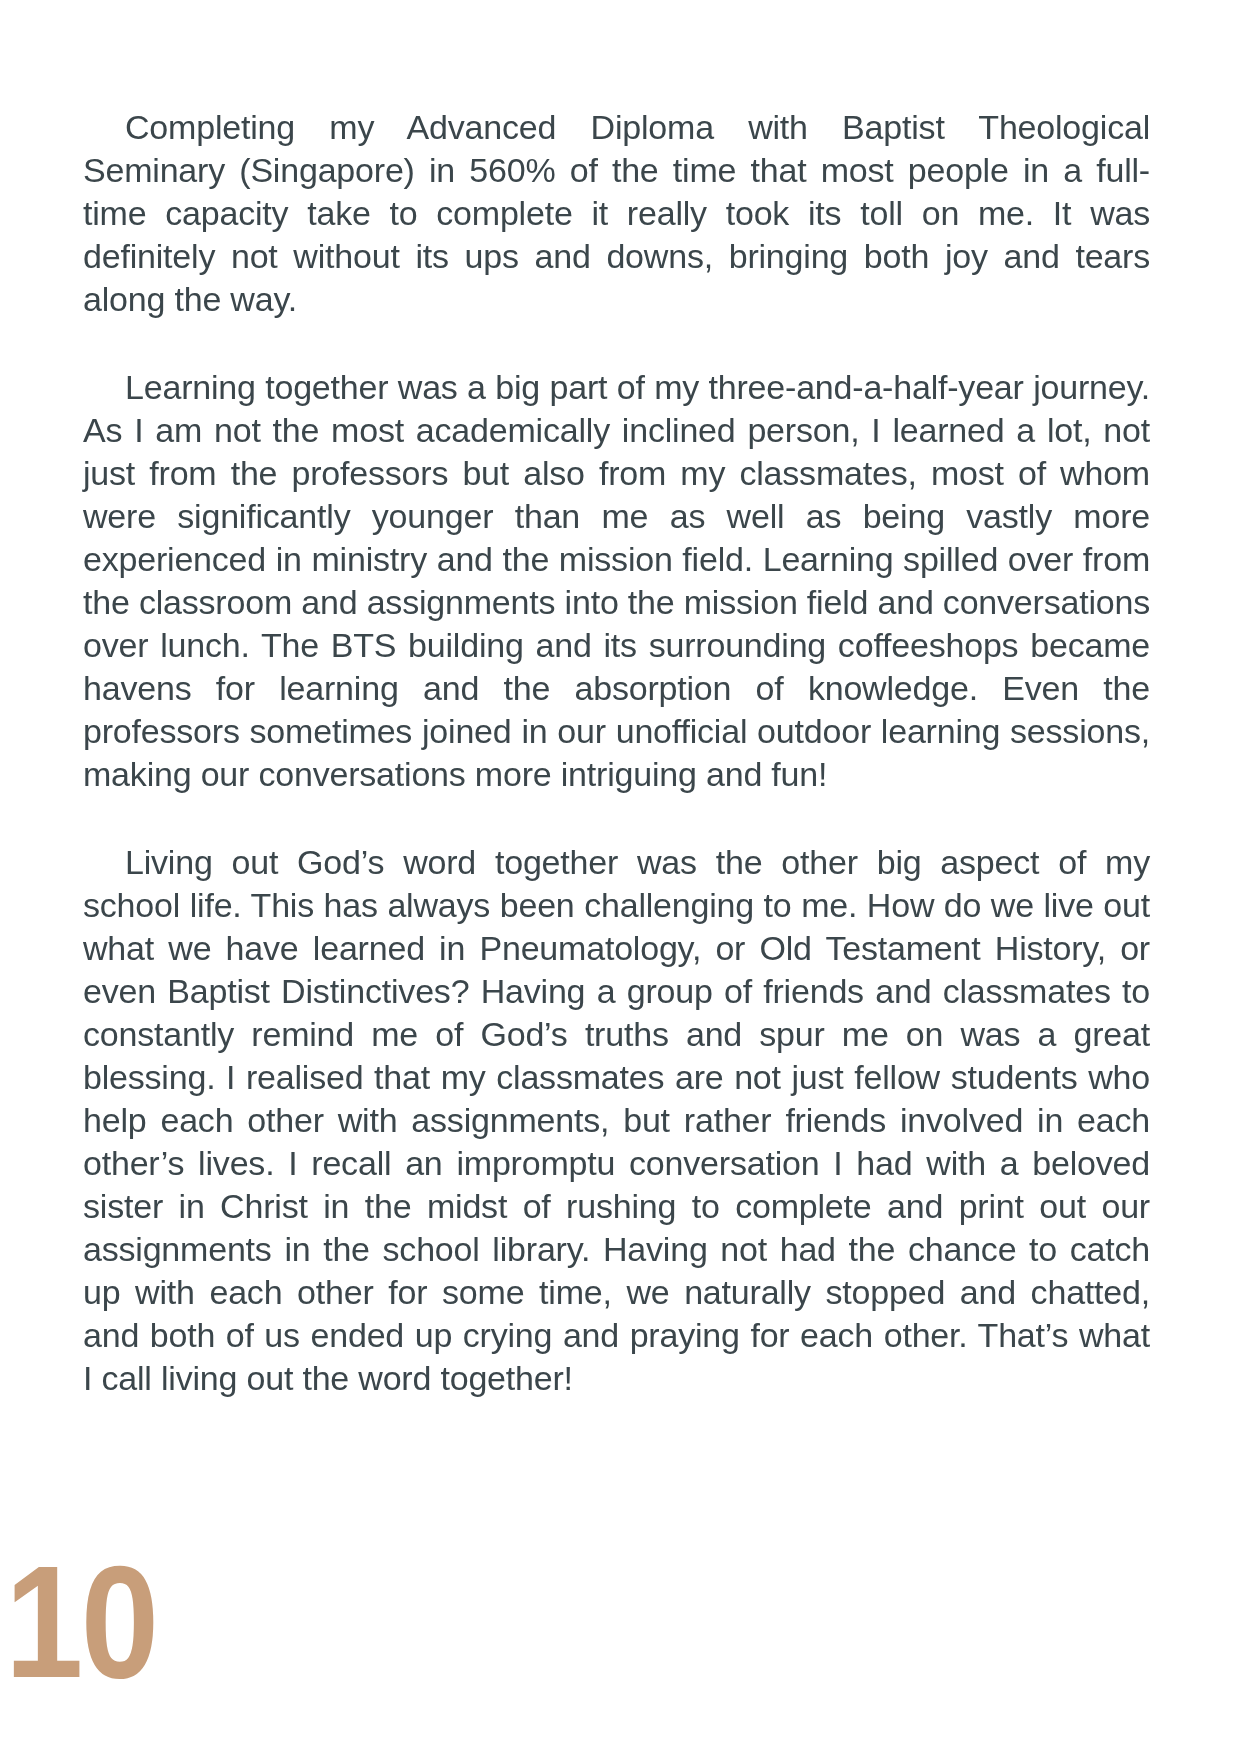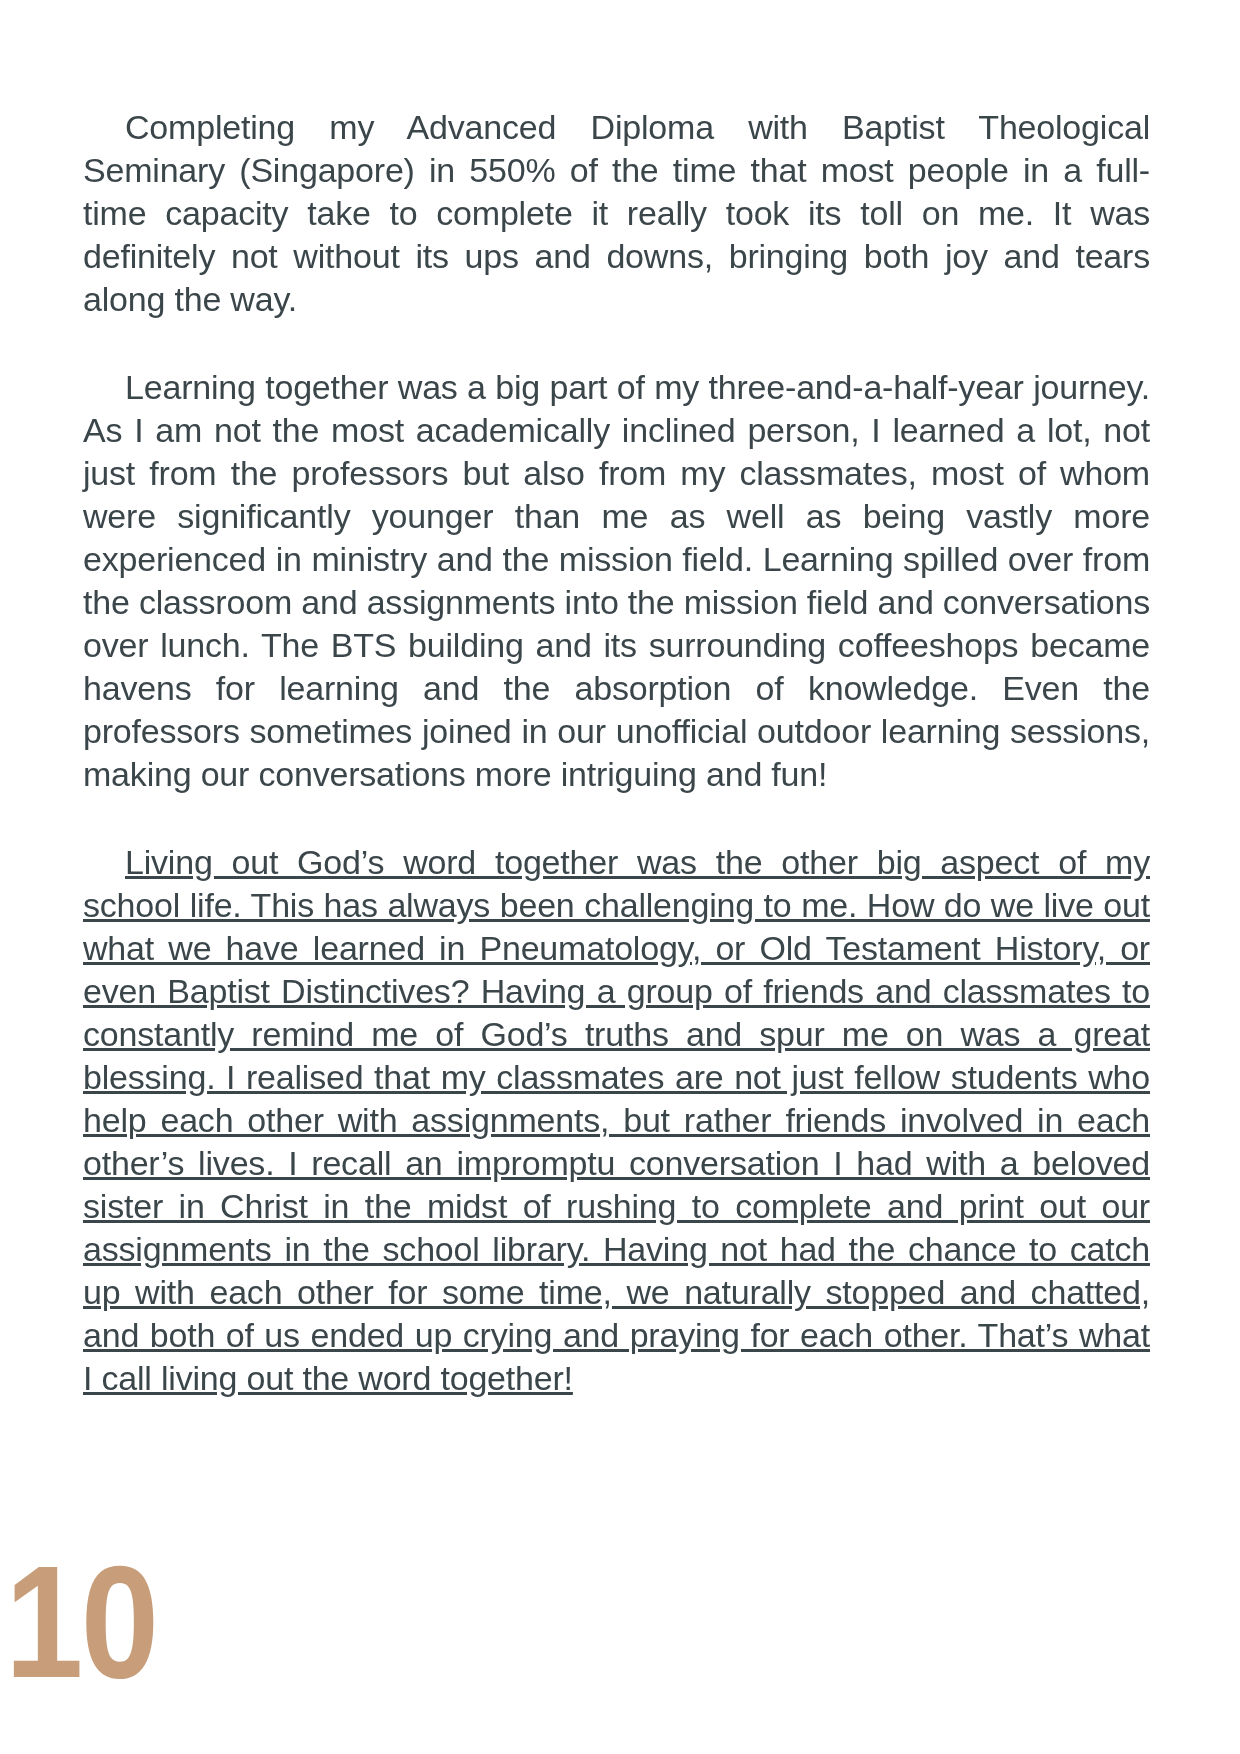--- a/index.html
+++ b/index.html
@@ -25,38 +25,37 @@
     line-height: 43px;
     text-align: justify;
     letter-spacing: -0.2px;
   }
   .para {
     margin: 0 0 45px 0;
     text-indent: 42px;
   }
   .para:last-child {
     margin-bottom: 0;
-    text-decoration: underline;
   }
   .page-number {
     position: absolute;
     left: 5px;
     top: 1542px;
     color: #c89e7a;
     font-size: 160px;
     font-weight: bold;
     line-height: 1;
     letter-spacing: -3px;
     transform: scaleX(0.88);
     transform-origin: left top;
   }
 </style>
 </head>
 <body>
 
 <div class="page">
   <main class="content">
-    <p class="para">Completing my Advanced Diploma with Baptist Theological Seminary (Singapore) in 550% of the time that most people in a full-time capacity take to complete it really took its toll on me. It was definitely not without its ups and downs, bringing both joy and tears along the way.</p>
+    <p class="para">Completing my Advanced Diploma with Baptist Theological Seminary (Singapore) in 560% of the time that most people in a full-time capacity take to complete it really took its toll on me. It was definitely not without its ups and downs, bringing both joy and tears along the way.</p>
     <p class="para">Learning together was a big part of my three-and-a-half-year journey. As I am not the most academically inclined person, I learned a lot, not just from the professors but also from my classmates, most of whom were significantly younger than me as well as being vastly more experienced in ministry and the mission field. Learning spilled over from the classroom and assignments into the mission field and conversations over lunch. The BTS building and its surrounding coffeeshops became havens for learning and the absorption of knowledge. Even the professors sometimes joined in our unofficial outdoor learning sessions, making our conversations more intriguing and fun!</p>
     <p class="para">Living out God’s word together was the other big aspect of my school life. This has always been challenging to me. How do we live out what we have learned in Pneumatology, or Old Testament History, or even Baptist Distinctives? Having a group of friends and classmates to constantly remind me of God’s truths and spur me on was a great blessing. I realised that my classmates are not just fellow students who help each other with assignments, but rather friends involved in each other’s lives. I recall an impromptu conversation I had with a beloved sister in Christ in the midst of rushing to complete and print out our assignments in the school library. Having not had the chance to catch up with each other for some time, we naturally stopped and chatted, and both of us ended up crying and praying for each other. That’s what I call living out the word together!</p>
   </main>
   <div class="page-number">10</div>
 </div>
 
 </body></html>

